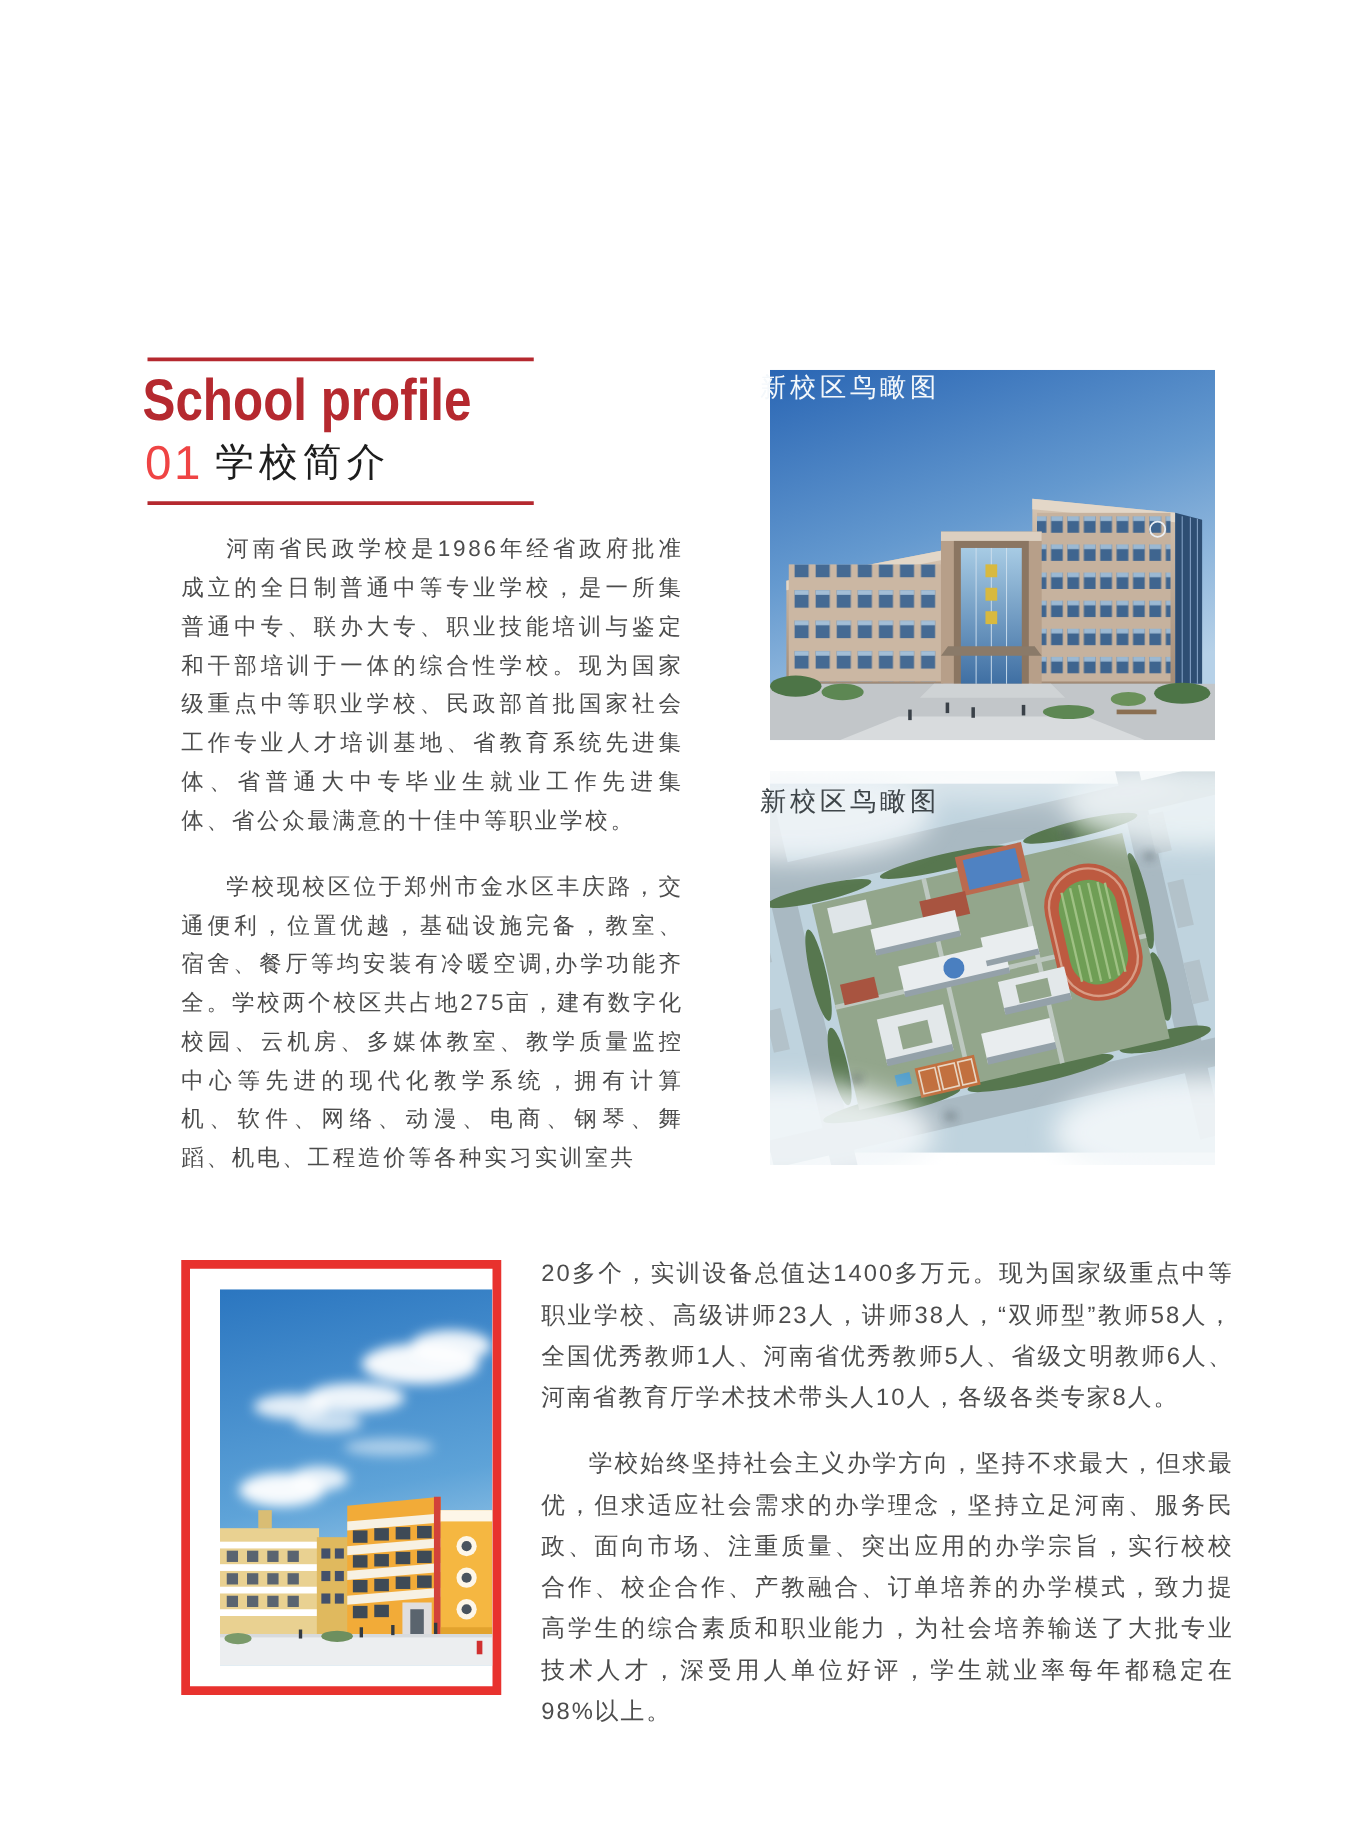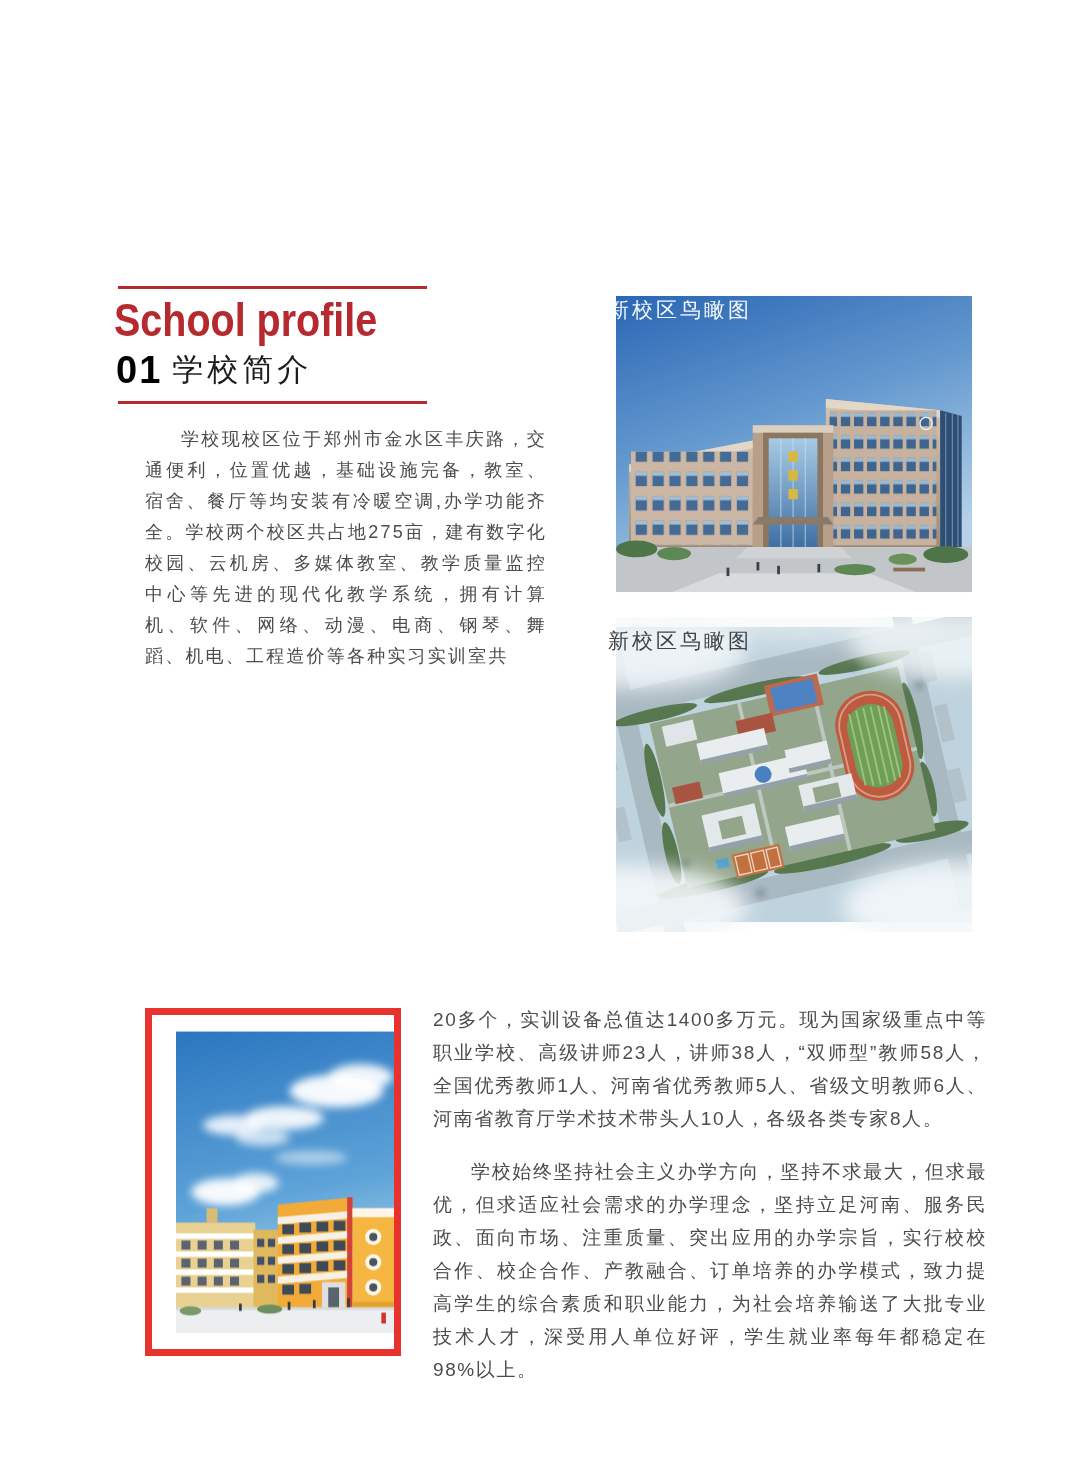--- a/index.html
+++ b/index.html
@@ -15,21 +15,21 @@
   .hdr-rule { position:absolute; left:118px; width:309px; height:3px; background:#b5292f; }
   .hdr-rule.top { top:286px; }
   .hdr-rule.bottom { top:401px; }
   .hdr-title-en {
     position:absolute; left:114px; top:292px; width:420px;
     font-size:47px; font-weight:800; color:#b5292f;
     letter-spacing:0px; white-space:nowrap;
     transform:scaleX(0.84); transform-origin:left top;
   }
   .hdr-sub { position:absolute; left:116px; top:349px; white-space:nowrap; }
-  .hdr-num { font-size:38px; color:#000000; font-weight:700; letter-spacing:2px; }
+  .hdr-num { font-size:38px; color:#ef4444; font-weight:400; letter-spacing:2px; }
   .hdr-title-zh { font-size:31px; color:#1d1d1d; font-weight:400; letter-spacing:4px; margin-left:10px; vertical-align:3px; }
 
   
   .left-col {
     position:absolute; left:145px; top:424px; width:402px;
     font-size:18px; line-height:31px; color:#4c4c4c;
     text-align:justify; letter-spacing:2.2px;
   }
   .left-col p { text-indent:2em; }
   .left-col p + p { margin-top:22px; }
@@ -65,20 +65,21 @@
 <div class="page">
 
   <div class="hdr-rule top"></div>
   <div class="hdr-title-en">School profile</div>
   <div class="hdr-sub">
     <span class="hdr-num">01</span><span class="hdr-title-zh">学校简介</span>
   </div>
   <div class="hdr-rule bottom"></div>
 
   <div class="left-col">
+    <p>河南省民政学校是1986年经省政府批准成立的全日制普通中等专业学校，是一所集普通中专、联办大专、职业技能培训与鉴定和干部培训于一体的综合性学校。现为国家级重点中等职业学校、民政部首批国家社会工作专业人才培训基地、省教育系统先进集体、省普通大中专毕业生就业工作先进集体、省公众最满意的十佳中等职业学校。</p>
     <p>学校现校区位于郑州市金水区丰庆路，交通便利，位置优越，基础设施完备，教室、宿舍、餐厅等均安装有冷暖空调,办学功能齐全。学校两个校区共占地275亩，建有数字化校园、云机房、多媒体教室、教学质量监控中心等先进的现代化教学系统，拥有计算机、软件、网络、动漫、电商、钢琴、舞蹈、机电、工程造价等各种实习实训室共</p>
   </div>
 
   <div class="photo photo-1">
     <svg viewBox="0 0 380 316">
       <defs>
         <linearGradient id="sky1" x1="0" y1="0" x2="0.4" y2="1">
           <stop offset="0" stop-color="#2a66b4"></stop>
           <stop offset="0.5" stop-color="#6499cf"></stop>
           <stop offset="1" stop-color="#b6d1e8"></stop>

